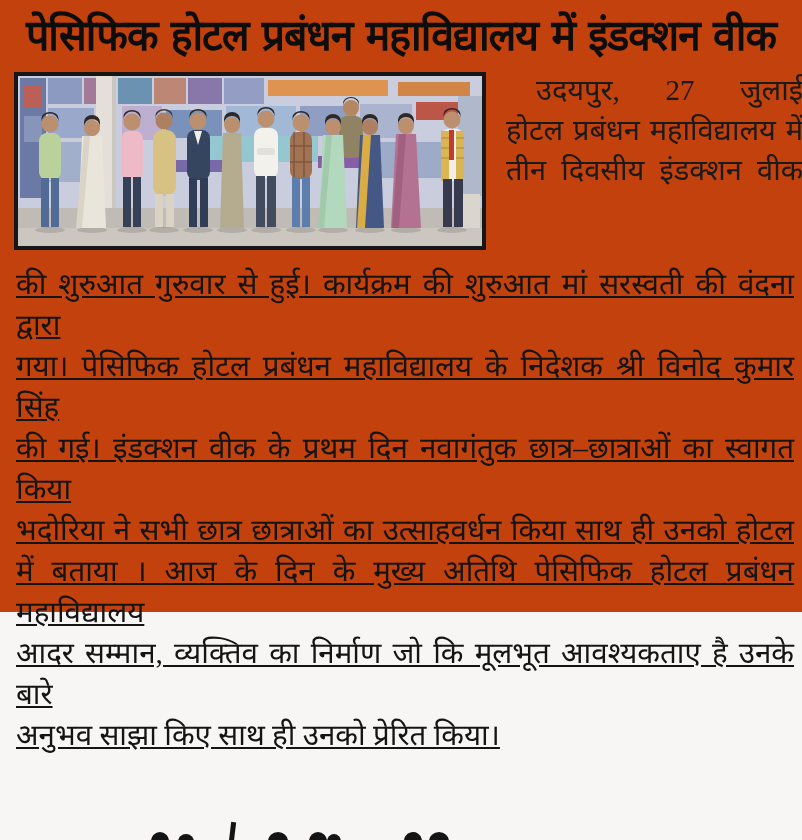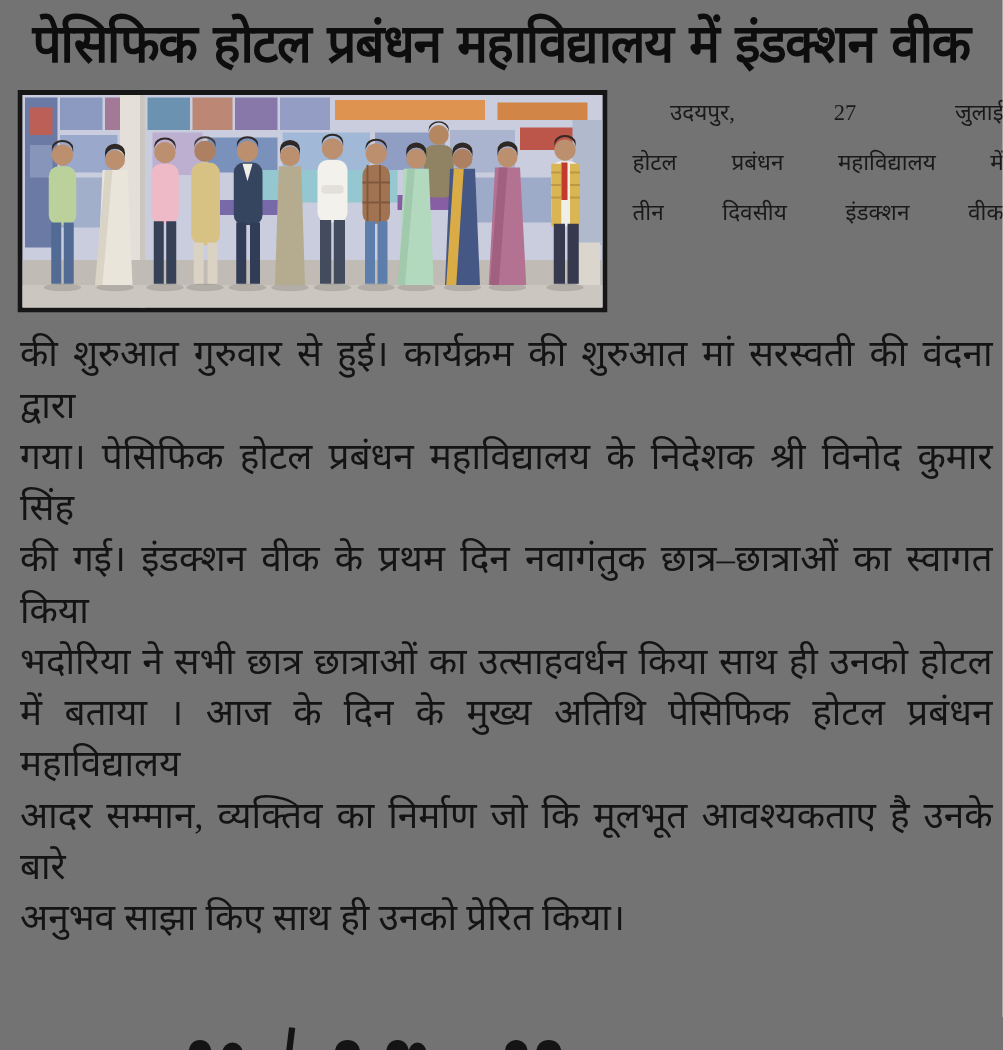--- a/index.html
+++ b/index.html
@@ -5,22 +5,22 @@
   html,body{margin:0;padding:0;}
   body{
     width:802px;height:840px;
     background:#f7f6f4;
     font-family:"Liberation Serif","DejaVu Serif",serif;
     color:#151515;
     position:relative;
     overflow:hidden;
   }
   .page{
-    position:absolute;left:0;top:0;width:802px;height:840px;
-    background:#737373;
+    position:absolute;left:0;top:0;width:802px;height:612px;
+    background:#c2410c;
   }
   
   .headline{
     position:absolute;left:0;top:4px;width:802px;
     text-align:center;
     font-family:"DejaVu Sans","Liberation Sans",sans-serif;
     font-weight:800;
     font-size:41px;
     line-height:60px;
     letter-spacing:-1px;
@@ -33,21 +33,21 @@
   .photo-frame{
     position:absolute;left:14px;top:72px;
     width:464px;height:170px;
     border:4px solid #161616;
     background:#c7cbdc;
   }
   .photo-frame svg{display:block;}
   
   .col{
     position:absolute;left:506px;top:70px;width:297px;height:200px;
-    font-size:18px;
+    font-size:29px;
     line-height:40px;
     color:#1a1a1a;
   }
   .col .cline{
     text-align:justify;
     text-align-last:justify;
     white-space:nowrap;
     display:flex;justify-content:space-between;
   }
   .col .cline.flexjust{display:block;text-align:justify;text-align-last:justify;white-space:normal;}
@@ -56,20 +56,21 @@
   
   .article{
     position:absolute;left:16px;top:264px;width:778px;
     font-size:29.5px;
     line-height:41px;
     color:#141414;
   }
   .bline{
     text-align:justify;
     text-align-last:justify;
+    text-decoration:underline;
   }
   .bline.lastline{text-align-last:left;}
   
   .bottom-clip{
     position:absolute;left:0;top:816px;width:802px;height:24px;
     overflow:hidden;
   }
 </style>
 </head>
 <body>

